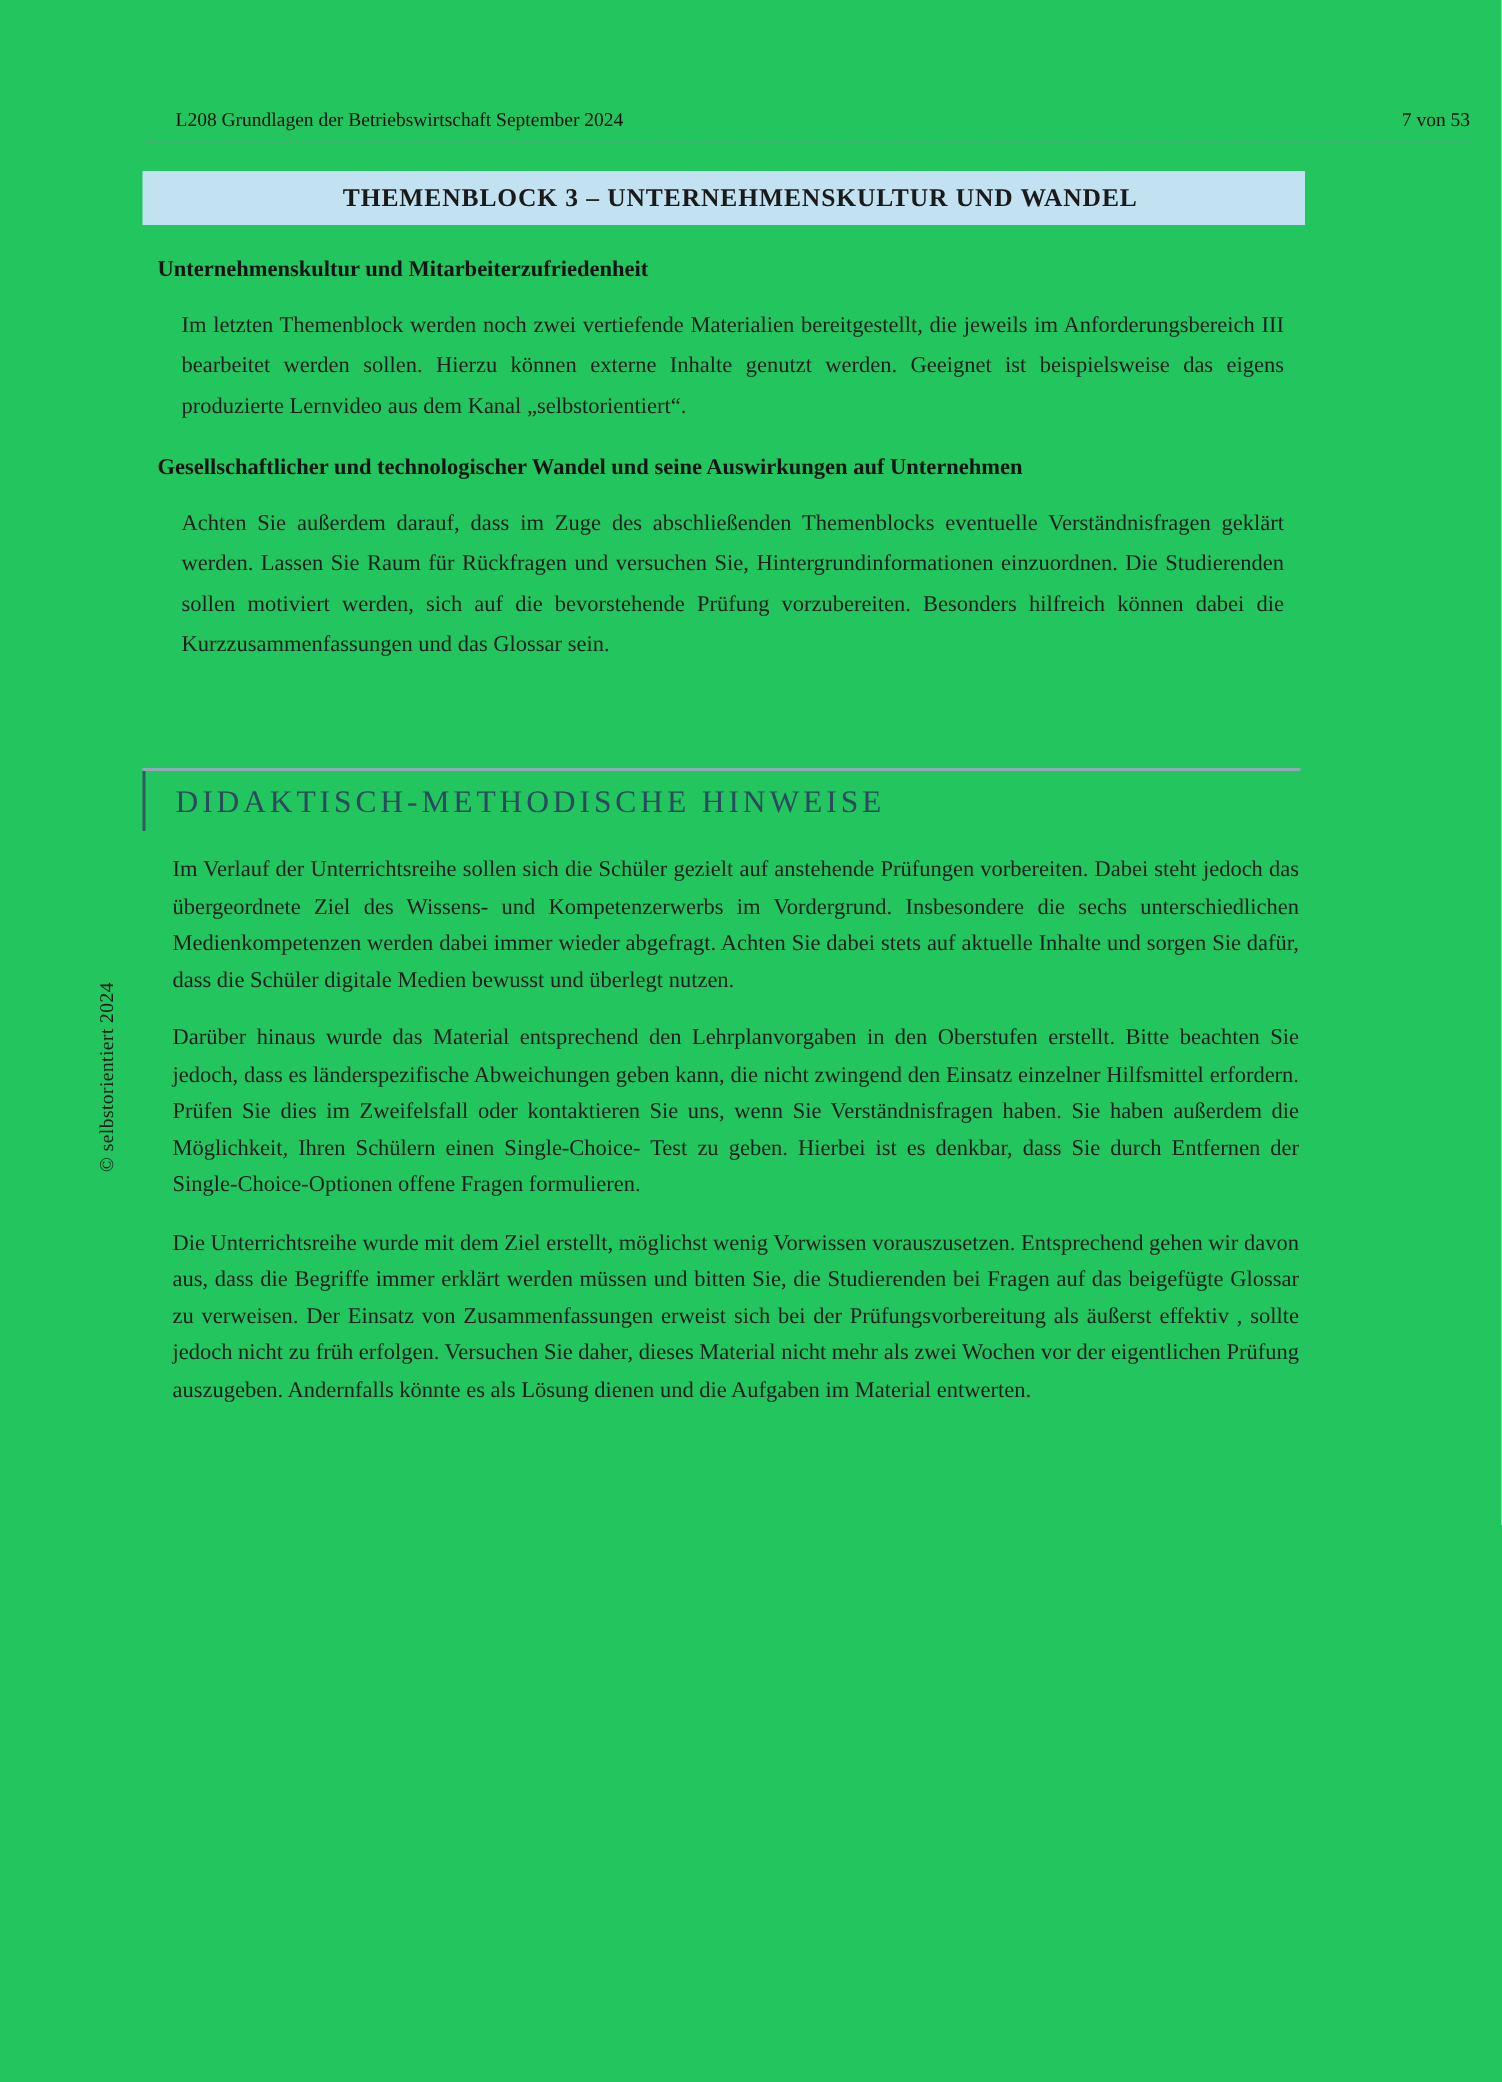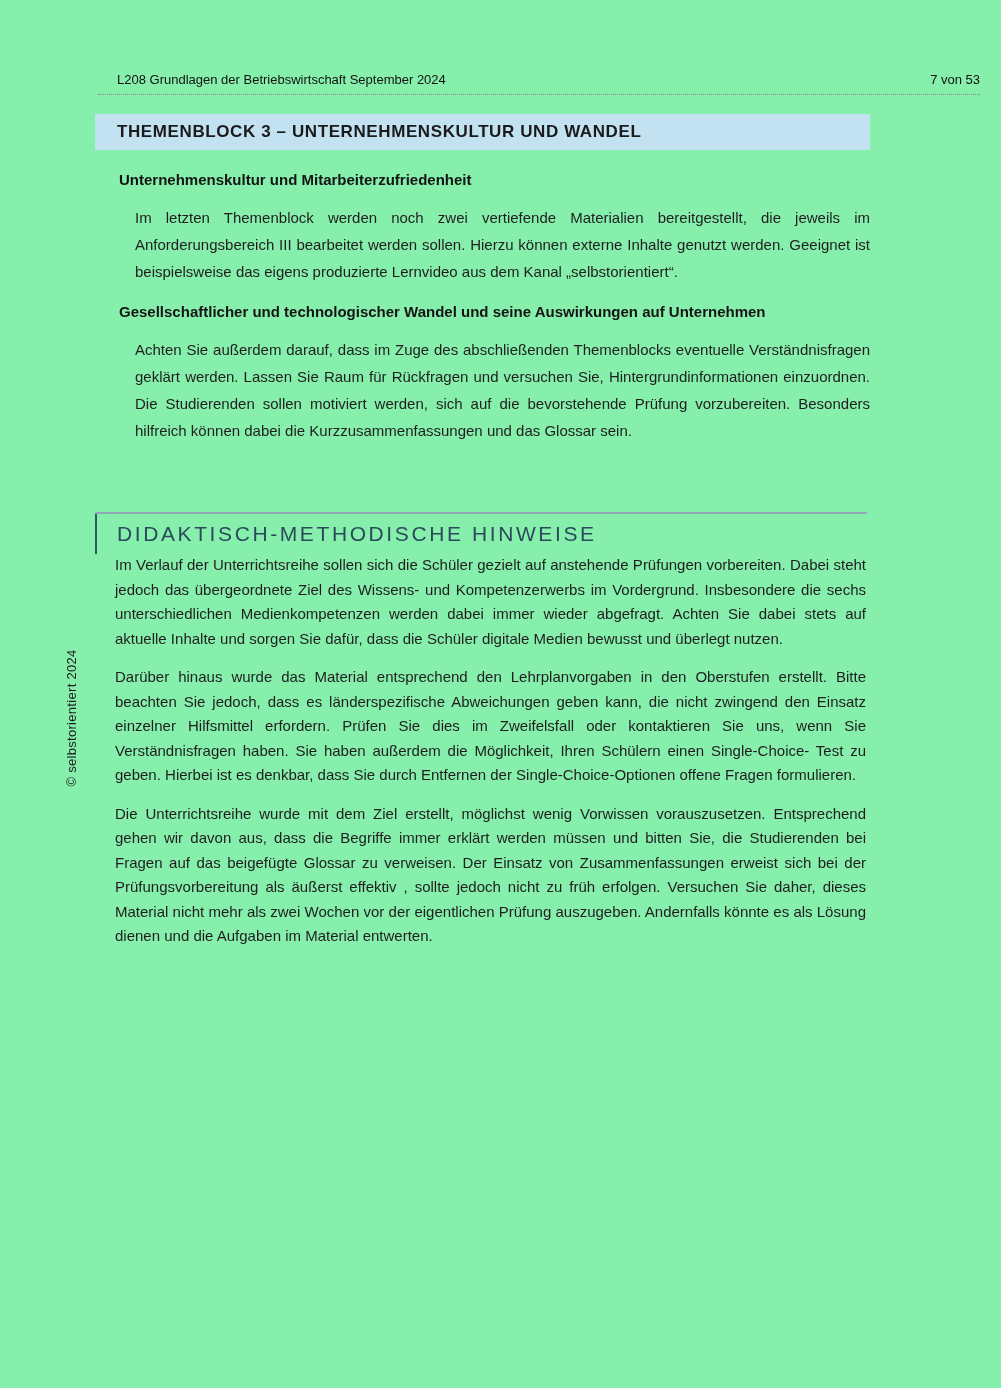--- a/index.html
+++ b/index.html
@@ -1,43 +1,43 @@
 <!DOCTYPE html>
 <html style="--banner-bg: #C2E2F2; --hints-heading: #2B4A5C; --topline: #8FA9B8; --leftbar: #33566B;"><head>
 <meta charset="utf-8">
 <style>
   html,body{margin:0;padding:0;background:#e8e8e8;}
   .page{
     position:relative;
     width:1001px;height:1388px;
-    background:#86efac;
-    font-family:Liberation Sans, sans-serif;
+    background:#22c55e;
+    font-family:Liberation Serif, serif;
     color:#1e1e1e;
     overflow:hidden;
   }
   
   .runhead{
     position:absolute;left:98px;top:72px;width:882px;
     border-bottom:1px dotted #8a8a8a;
     padding-bottom:6px;
     display:flex;justify-content:space-between;align-items:flex-end;
     font-size:13px;line-height:16px;color:#111;
   }
   .runhead .left{padding-left:19px;}
   
   .banner{
     position:absolute;left:95px;top:114px;width:775px;height:36px;
     background:var(--banner-bg,#C2E2F2);
     display:flex;align-items:center;
     padding-left:22px;box-sizing:border-box;
-    font-size:17px;font-weight:700;letter-spacing:0.6px;color:#1a1a1a;
+    font-size:17px;font-weight:700;letter-spacing:0.6px;color:#1a1a1a;justify-content:center;
   }
   
   .intro{
-    position:absolute;left:119px;top:170px;width:751px;
+    position:absolute;left:105px;top:170px;width:751px;
   }
   .subhead{
     font-size:15px;font-weight:700;line-height:20px;margin:0;color:#141414;
   }
   .intro p{
     margin:14px 0 0 16px;
     font-size:15px;line-height:27px;
     text-align:justify;
   }
   .intro .subhead2{margin-top:17px;}
@@ -47,21 +47,21 @@
     border-top:2px solid var(--topline,#8FA9B8);
   }
   .hints-head .inner{
     border-left:2px solid var(--leftbar,#33566B);
     height:40px;display:flex;align-items:center;
     padding-left:20px;
     font-size:21px;letter-spacing:2.6px;font-weight:500;
     color:var(--hints-heading,#2B4A5C);
   }
   .hints-body{
-    position:absolute;left:115px;top:553px;width:751px;
+    position:absolute;left:115px;top:568px;width:751px;
   }
   .hints-body p{
     margin:0 0 14px 0;
     font-size:15px;line-height:24.5px;
     text-align:justify;
   }
   
   .copyright{
     position:absolute;left:71px;top:718px;
     transform:translate(-50%,-50%) rotate(-90deg);

